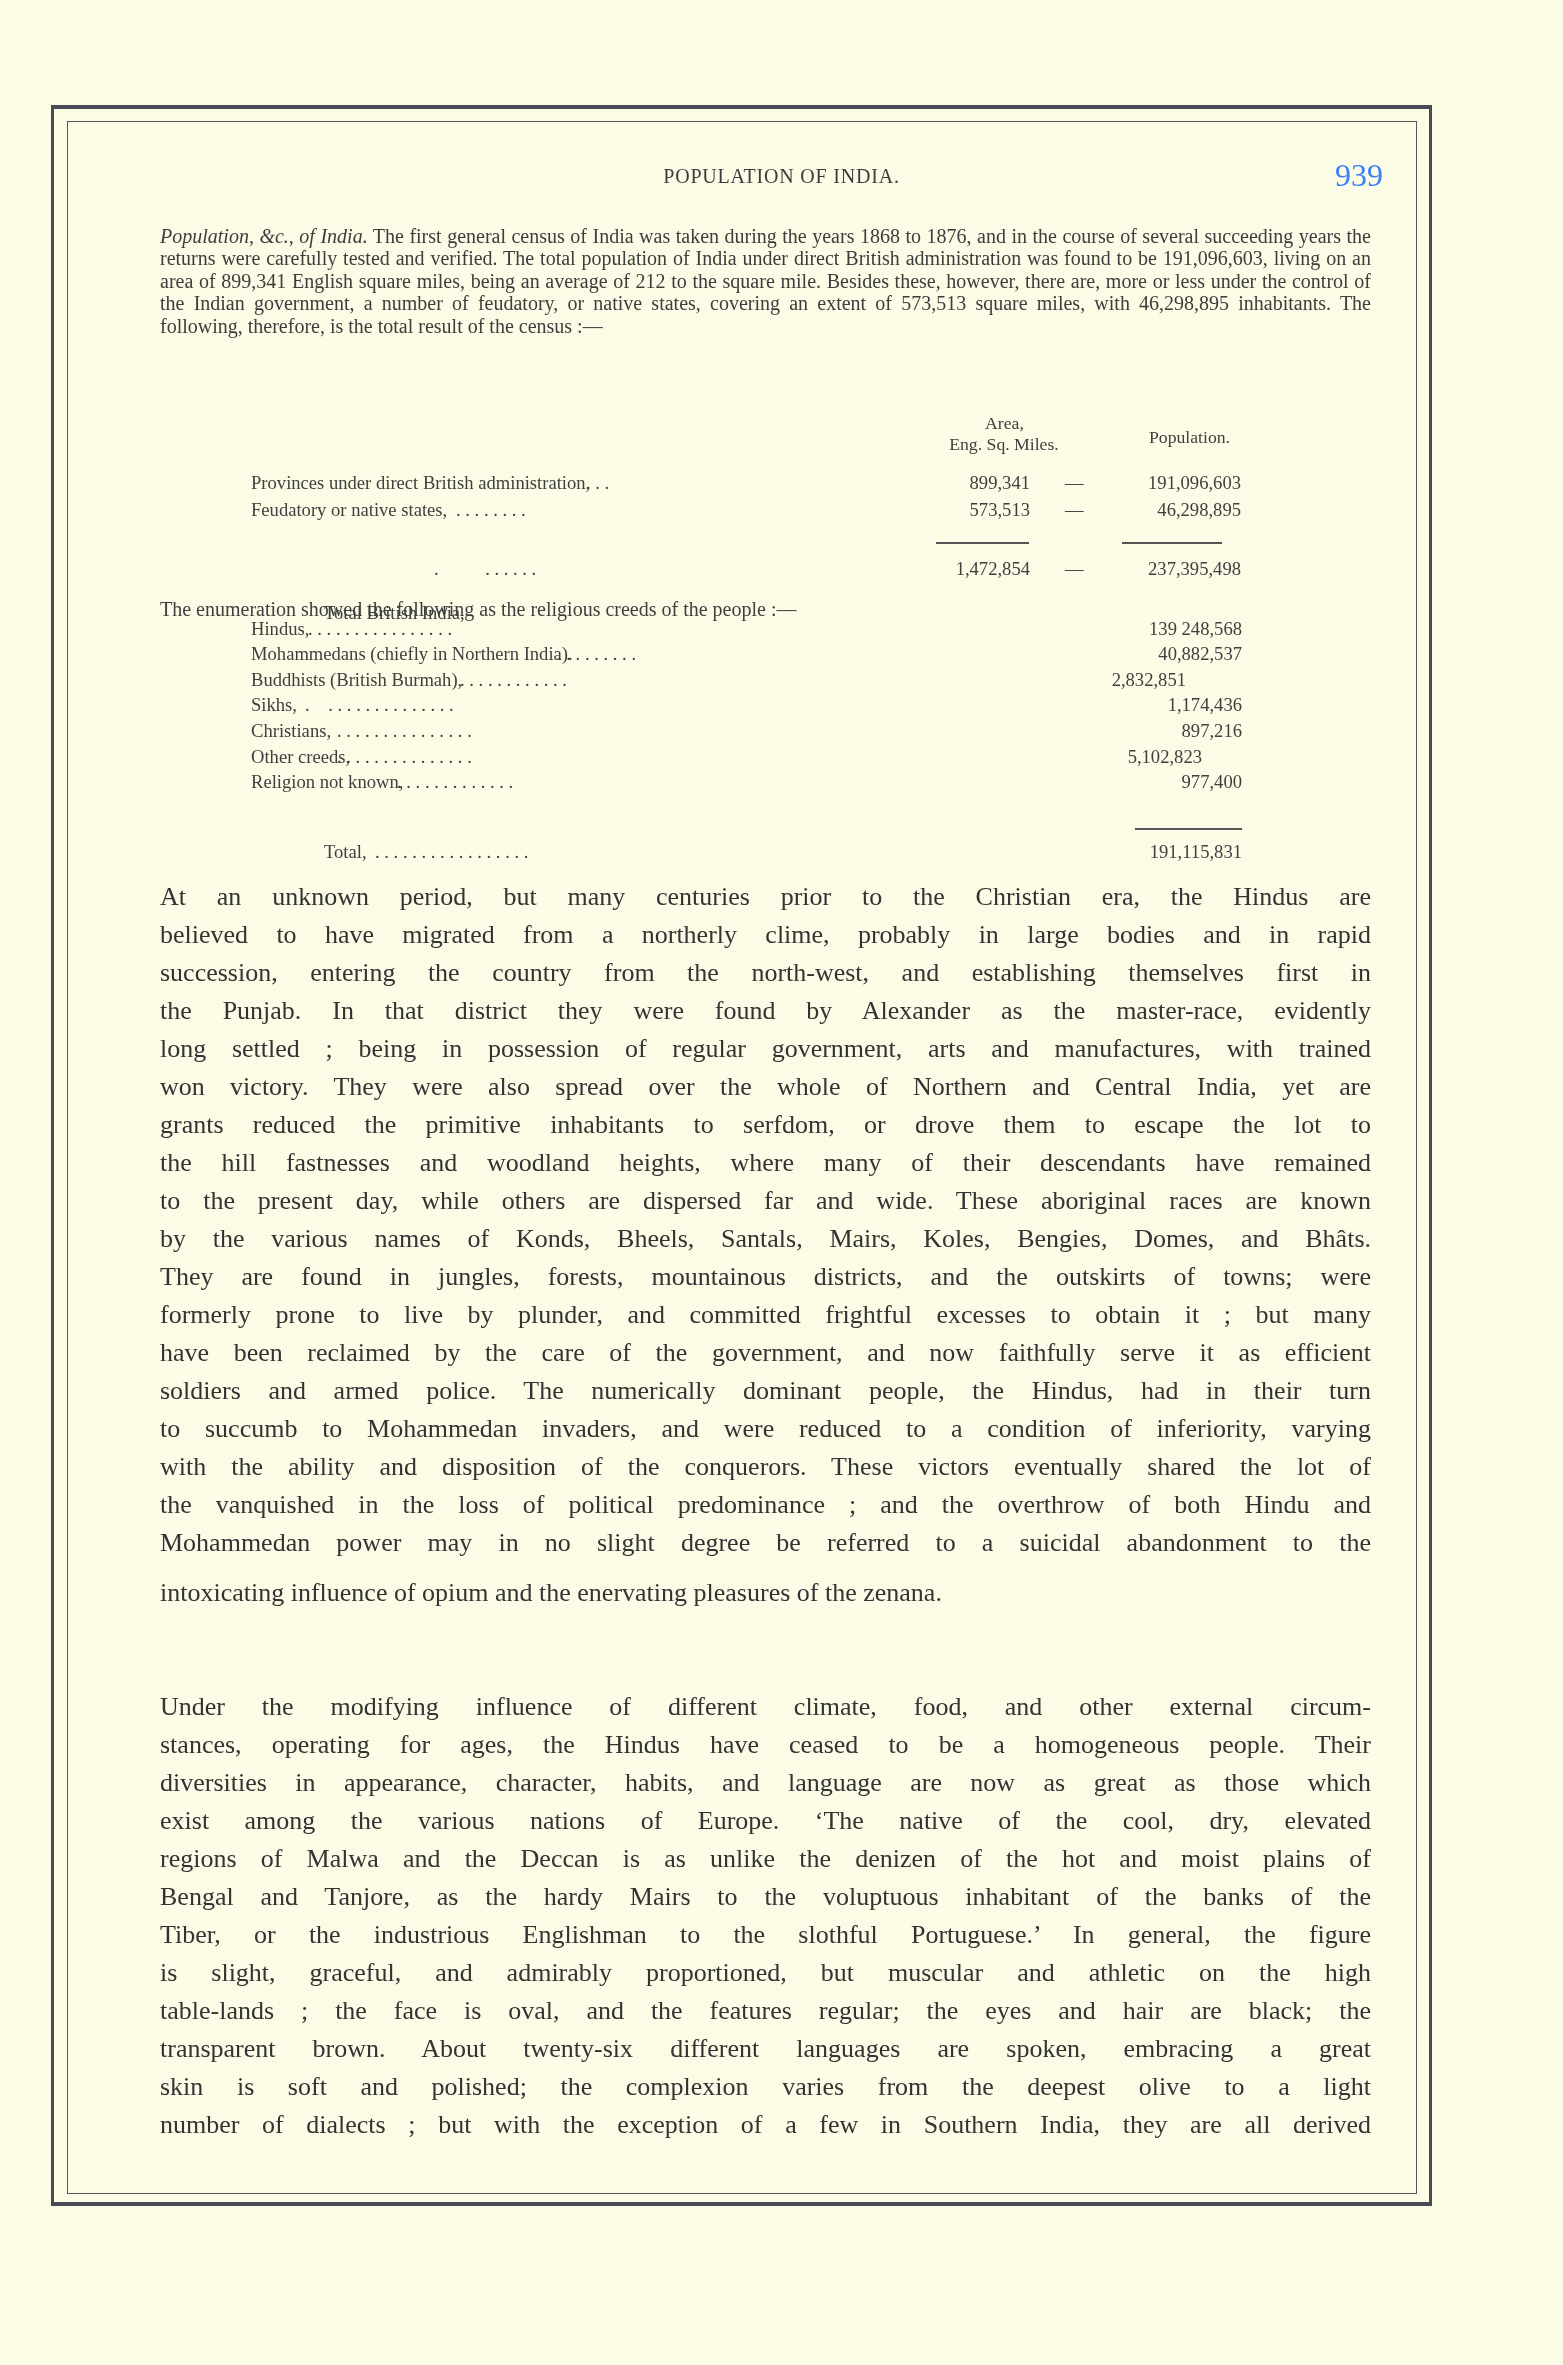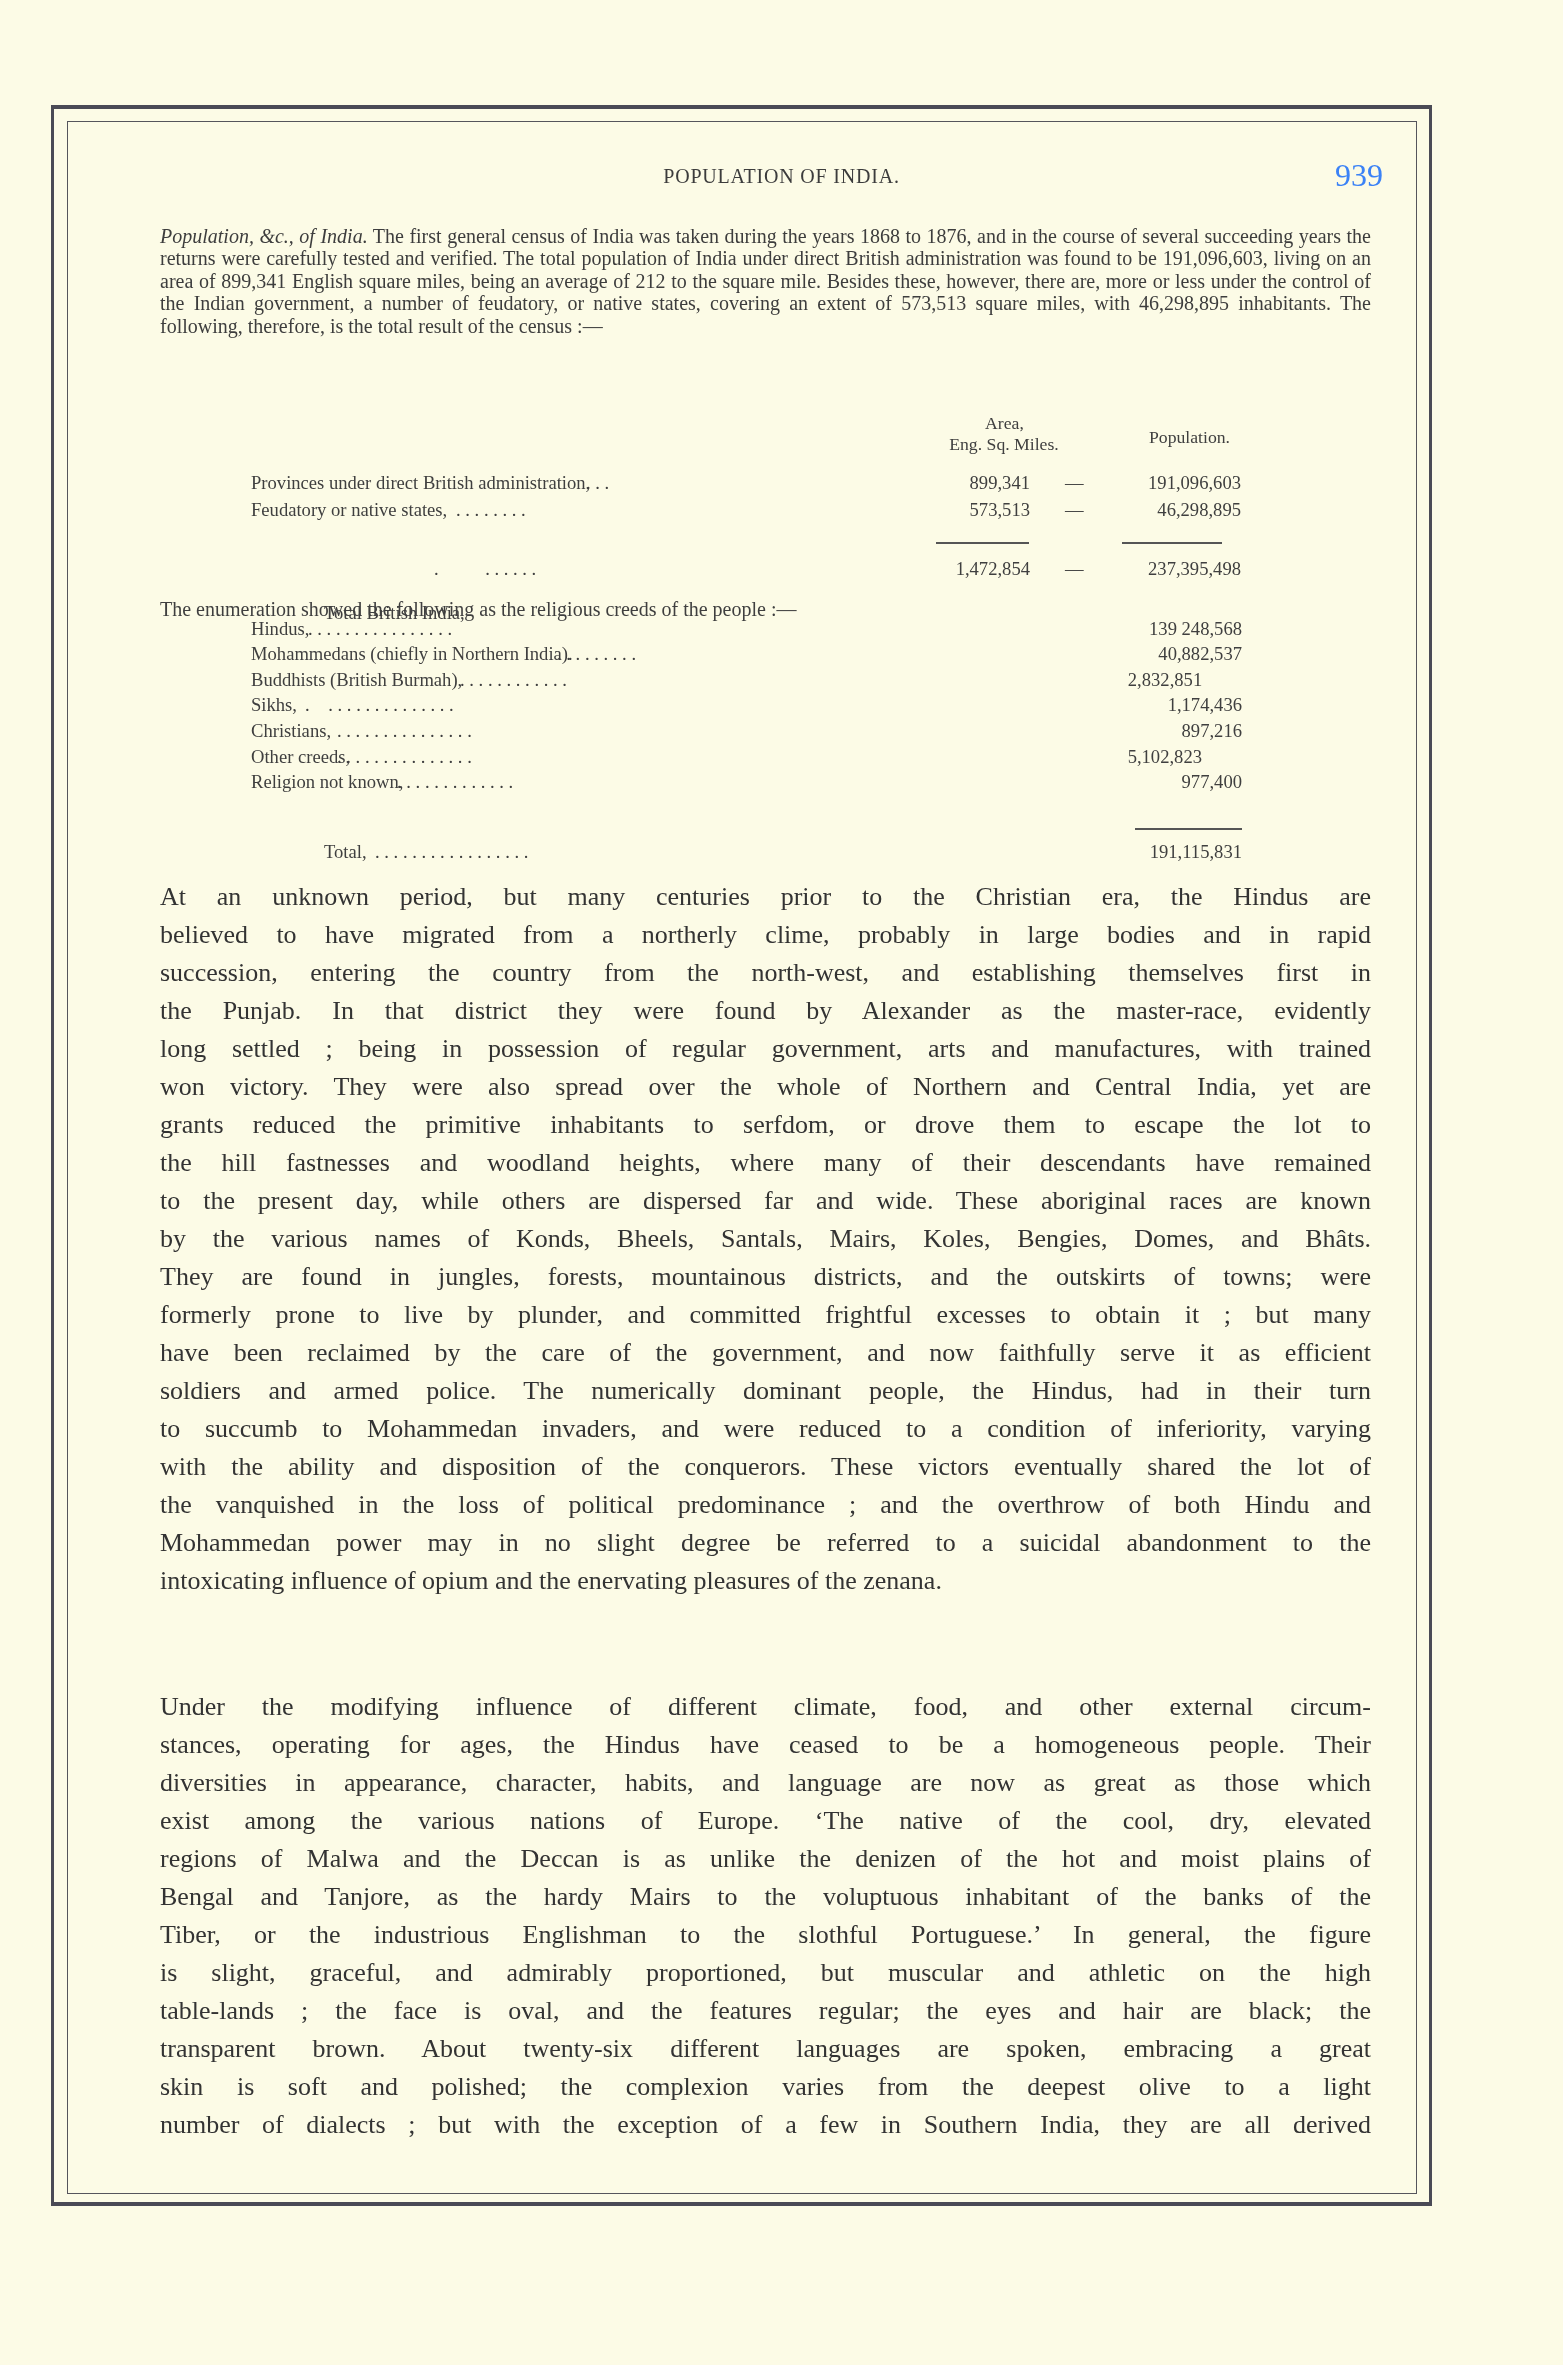--- a/index.html
+++ b/index.html
@@ -33,21 +33,21 @@
   }
   .intro .lead { font-style: italic; }
   .tline { position: absolute; font-size: 18.6px; color: #3f3f3f; white-space: nowrap; }
   .num { text-align: right; }
   .rule { position: absolute; height: 1.7px; background: #555; }
   .body-text {
     position: absolute; left: 160px; width: 1211px;
     font-size: 26px; line-height: 38px; text-align: justify; color: #333;
   }
   .body-text .line { display: block; text-align: justify; text-align-last: justify; height: 38px; white-space: nowrap; overflow: visible; }
-  .body-text .line.last { text-align-last: left; }
+  .body-text .line.last { text-align-last: left; margin-top: 12px; }
 </style>
 </head>
 <body>
 
 <div class="frame-outer"></div>
 <div class="frame-inner"></div>
 
 <div class="running-head">POPULATION OF INDIA.</div>
 <div class="page-number">939</div>
 
@@ -94,21 +94,21 @@
     <div class="tline num" style="left:1088px; top:618px; width:154px;">139 248,568</div>
   </div>
   <div>
     <div class="tline" style="left:251px; top:643px;">Mohammedans (chiefly in Northern India).</div>
     <div class="tline" style="left:557px; top:643px;">. . . . . . . . .</div>
     <div class="tline num" style="left:1088px; top:643px; width:154px;">40,882,537</div>
   </div>
   <div>
     <div class="tline" style="left:251px; top:669px;">Buddhists (British Burmah),</div>
     <div class="tline" style="left:460px; top:669px;">. . . . . . . . . . . .</div>
-    <div class="tline num" style="left:1088px; top:669px; width:154px;text-align:center;">2,832,851</div>
+    <div class="tline num" style="left:1032px; top:669px; width:154px;">2,832,851</div>
   </div>
   <div>
     <div class="tline" style="left:251px; top:694px;">Sikhs,</div>
     <div class="tline" style="left:305px; top:694px; white-space:pre;">.    . . . . . . . . . . . . . .</div>
     <div class="tline num" style="left:1088px; top:694px; width:154px;">1,174,436</div>
   </div>
   <div>
     <div class="tline" style="left:251px; top:720px;">Christians,</div>
     <div class="tline" style="left:337px; top:720px;">. . . . . . . . . . . . . . .</div>
     <div class="tline num" style="left:1088px; top:720px; width:154px;">897,216</div>

